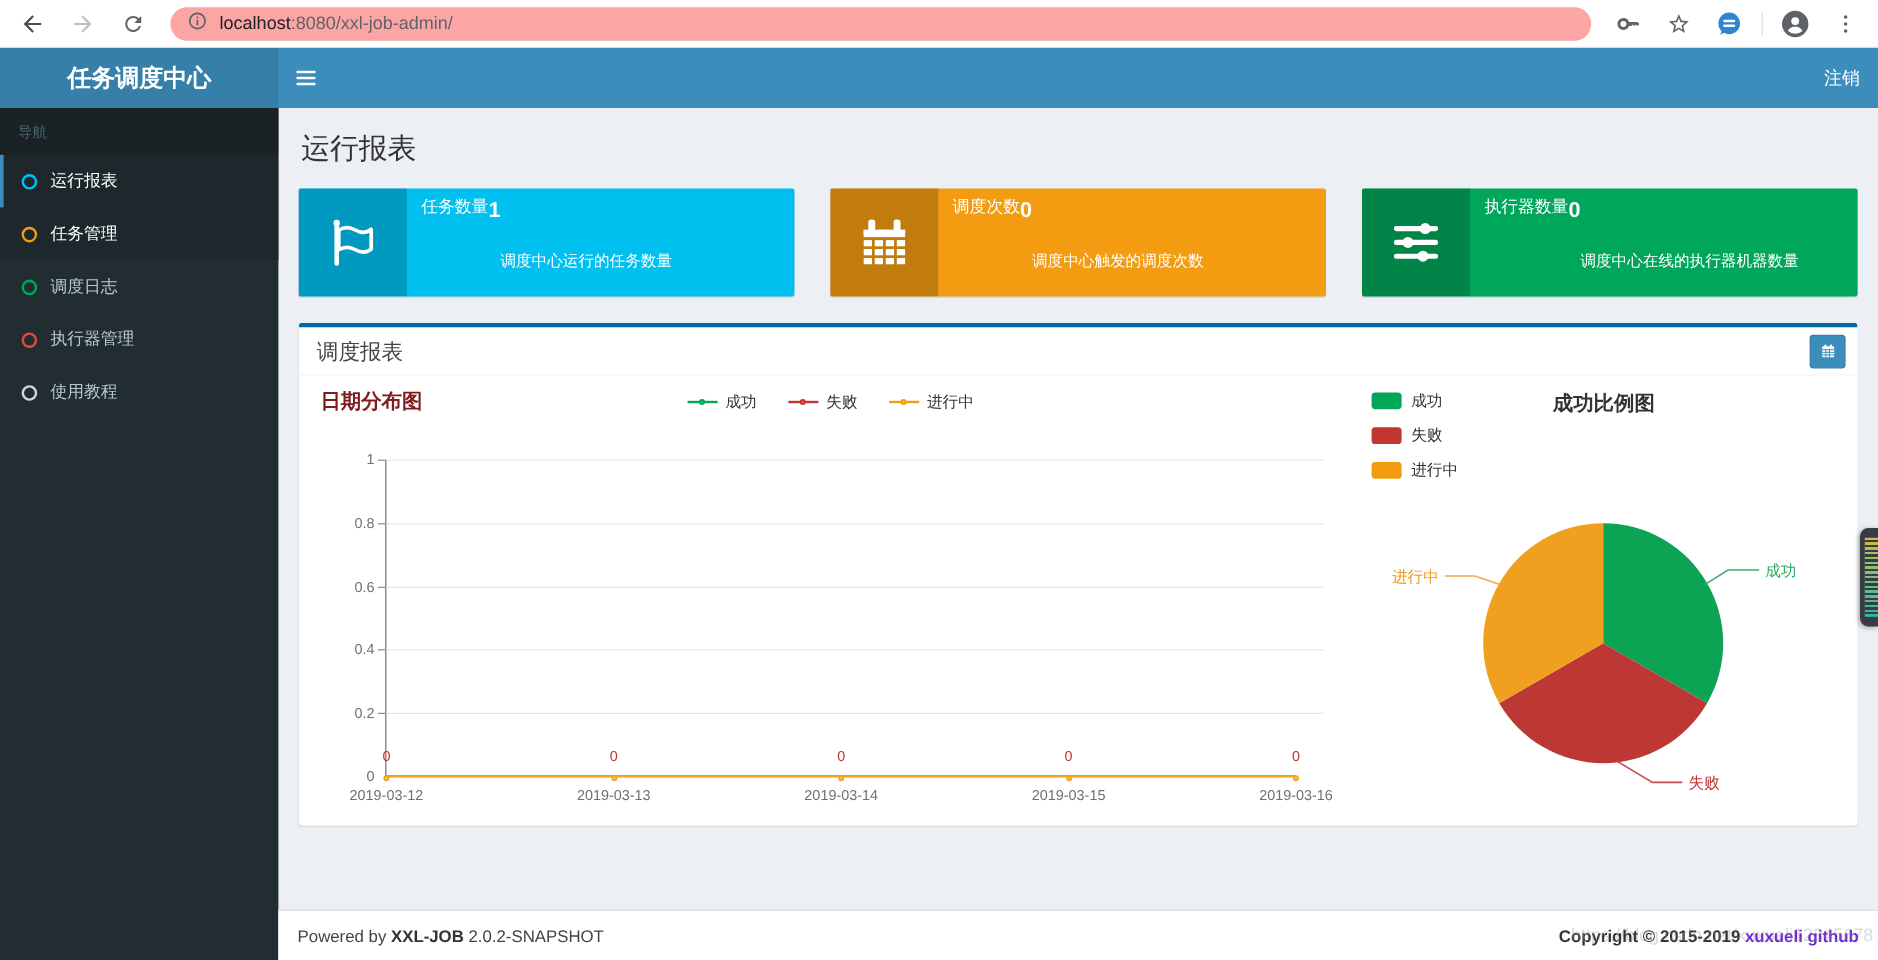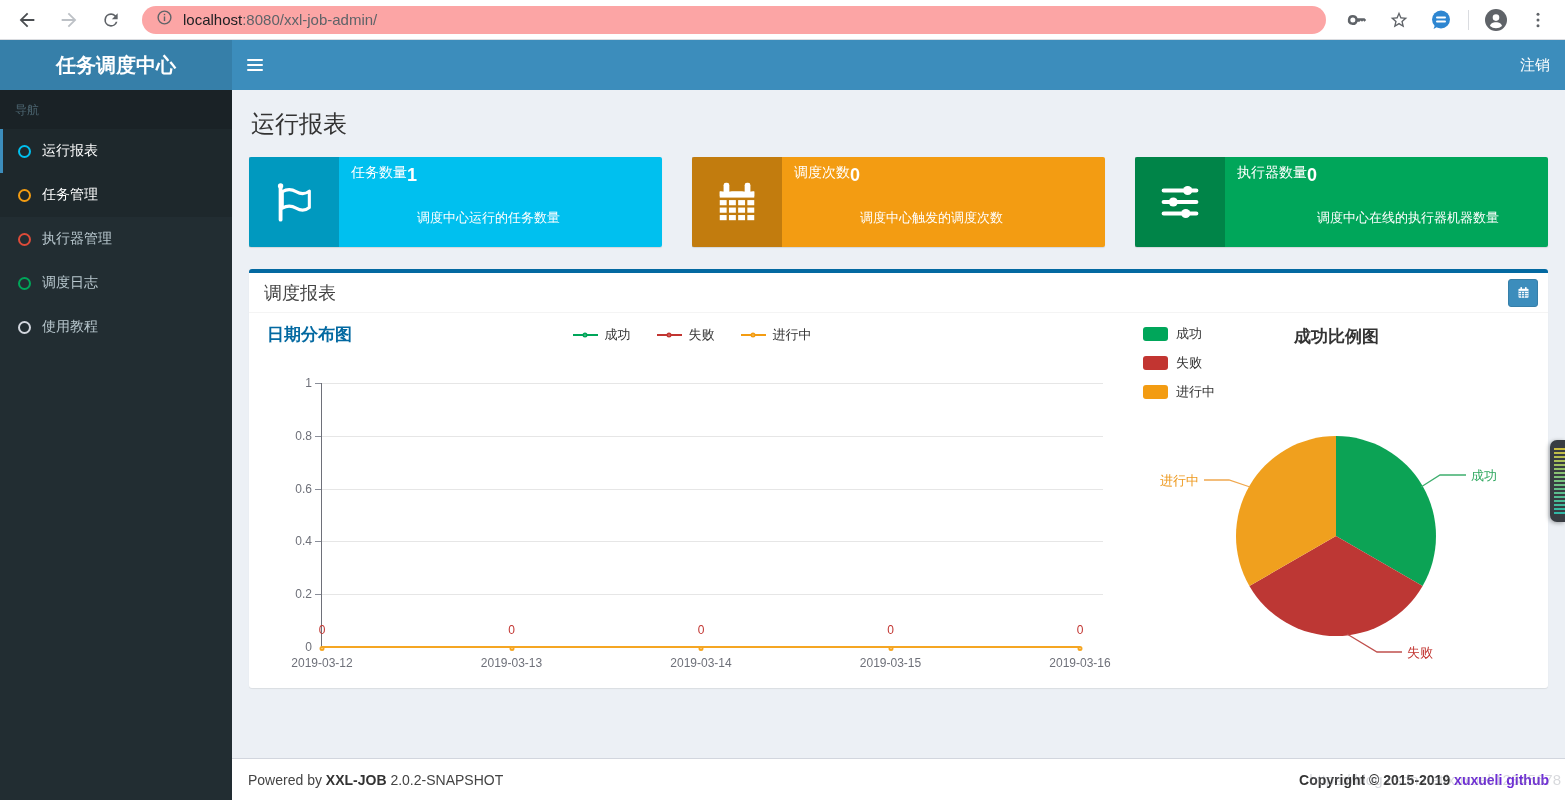--- a/index.html
+++ b/index.html
@@ -48,21 +48,21 @@
 
   
   .panel { background:#fff; border-top:4px solid #0369a1; border-radius:3px; box-shadow:0 1px 1px rgba(0,0,0,.08); }
   .panel-header { height:40px; display:flex; align-items:center; justify-content:space-between; padding:0 10px 0 15px; border-bottom:1px solid #f4f4f4; }
   .panel-title { font-size:18px; color:#444; }
   .cal-btn { width:30px; height:28px; background:#3c8dbc; border:1px solid #367fa9; border-radius:3px; display:flex; align-items:center; justify-content:center; cursor:pointer; }
   .panel-body { display:flex; height:375px; position:relative; padding-left:10px; }
 
   
   .line-chart { flex:1; position:relative; }
-  .lc-title { position:absolute; left:8px; top:10px; font-size:17px; font-weight:bold; color:#0369a1; }
+  .lc-title { position:absolute; left:8px; top:10px; font-size:17px; font-weight:bold; color:#7f1d1d; }
   .lc-legend { position:absolute; top:13px; left:0; right:0; display:flex; justify-content:center; gap:26px; }
   .leg-item { display:flex; align-items:center; gap:7px; font-size:13px; color:#333; cursor:pointer; }
   .lm { width:25px; height:2px; position:relative; }
   .lm i { position:absolute; left:50%; top:50%; transform:translate(-50%,-50%); width:5px; height:5px; border-radius:50%; background:#fff; border:2px solid; }
   .leg-green .lm { background:#00a65a; } .leg-green .lm i { border-color:#00a65a; }
   .leg-red .lm { background:#c23531; } .leg-red .lm i { border-color:#c23531; }
   .leg-orange .lm { background:#f39c12; } .leg-orange .lm i { border-color:#f39c12; }
 
   .plot { position:absolute; left:62px; top:70px; width:782px; height:264px; border-left:1px solid #6E7079; }
   .gl { position:absolute; left:0; right:0; height:1px; background:#e6e6e6; }
@@ -179,26 +179,26 @@
     <div class="side-header">导航</div>
     <div class="side-item active">
       <span class="ring ring-aqua"></span>
       <span>运行报表</span>
     </div>
     <div class="side-item hl">
       <span class="ring ring-yellow"></span>
       <span>任务管理</span>
     </div>
     <div class="side-item">
+      <span class="ring ring-green"></span>
+      <span>调度日志</span>
+    </div>
+    <div class="side-item">
       <span class="ring ring-red"></span>
       <span>执行器管理</span>
-    </div>
-    <div class="side-item">
-      <span class="ring ring-green"></span>
-      <span>调度日志</span>
     </div>
     <div class="side-item">
       <span class="ring ring-gray"></span>
       <span>使用教程</span>
     </div>
   </div>
 
   <div class="content">
     <h1 class="page-title">运行报表</h1>
 

